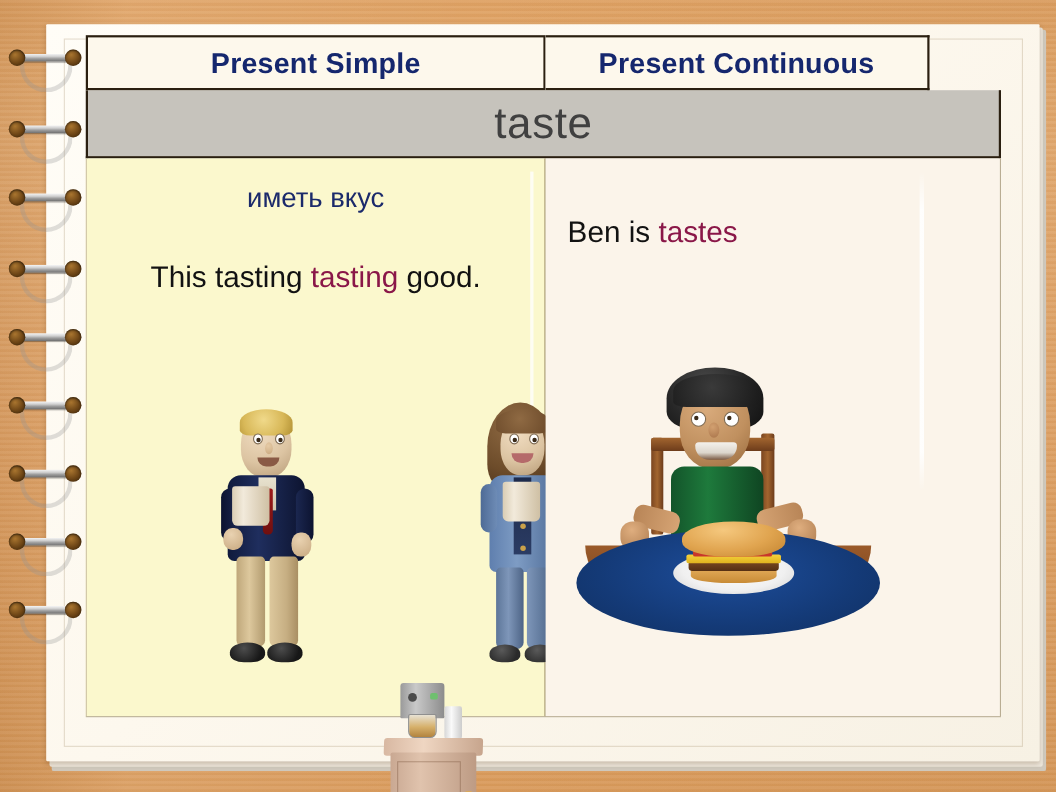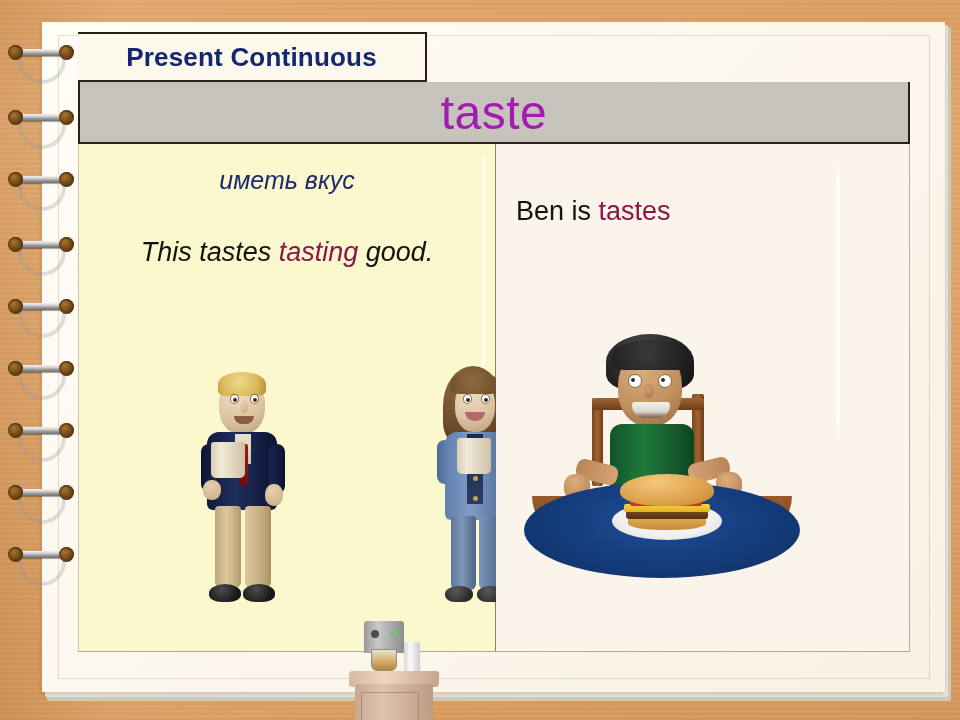--- a/index.html
+++ b/index.html
@@ -124,38 +124,37 @@
     border-left: 2px solid #2a1f10;
     border-right: 2px solid #2a1f10;
     border-bottom: 2px solid #2a1f10;
     background: #c6c3bc;
     height: 62px;
     display: flex;
     align-items: center;
     justify-content: center;
   }
   #verb-word {
-    font-size: 48px;
-    color: #a21caf;
+    font-size: 40px;
+    color: #404040;
     letter-spacing: 0.5px;
   }
 
   
   #body-row {
     display: flex;
     height: 508px;
     border-bottom: 1px solid #b5a98f;
   }
   #cell-left {
     width: 418px;
     background: #fbf8cd;
     border-left: 1px solid #cfc4a6;
     border-right: 1px solid #8f7f59;
     position: relative;
-    font-style: italic;
   }
   #cell-right {
     width: 414px;
     background: #fbf4ea;
     border-right: 1px solid #b9ad93;
     position: relative;
   }
   
   #artifact-line {
     position: absolute;
@@ -368,35 +367,36 @@
 <div class="ring" style="top:547px">
   <div class="arc"></div>
   <div class="bar"></div>
   <div class="hole left"></div>
   <div class="hole right"></div>
 </div>
 
 <div id="tbl">
 
   <div class="row">
+    <div class="hdr-cell hdr-left">Present Simple</div>
     <div class="hdr-cell hdr-right">Present Continuous</div>
   </div>
 
   <div id="verb-row">
     <span id="verb-word">taste</span>
   </div>
 
   <div id="body-row">
 
     <div id="cell-left">
 
       <div id="left-ru" class="ru">иметь вкус</div>
 
       <div id="left-en" class="en">
-        <span>This tastes </span><span class="hl">tasting</span><span> good.</span>
+        <span>This tasting </span><span class="hl">tasting</span><span> good.</span>
       </div>
 
       <div id="artifact-line-left"></div>
 
       <div class="illus" style="left:0;top:0;width:418px;height:508px">
 
         <div class="fig">
 
           <div class="head" style="left:140px;top:232px;width:46px;height:58px"></div>
           <div class="hair" style="left:139px;top:228px;width:48px;height:24px;

